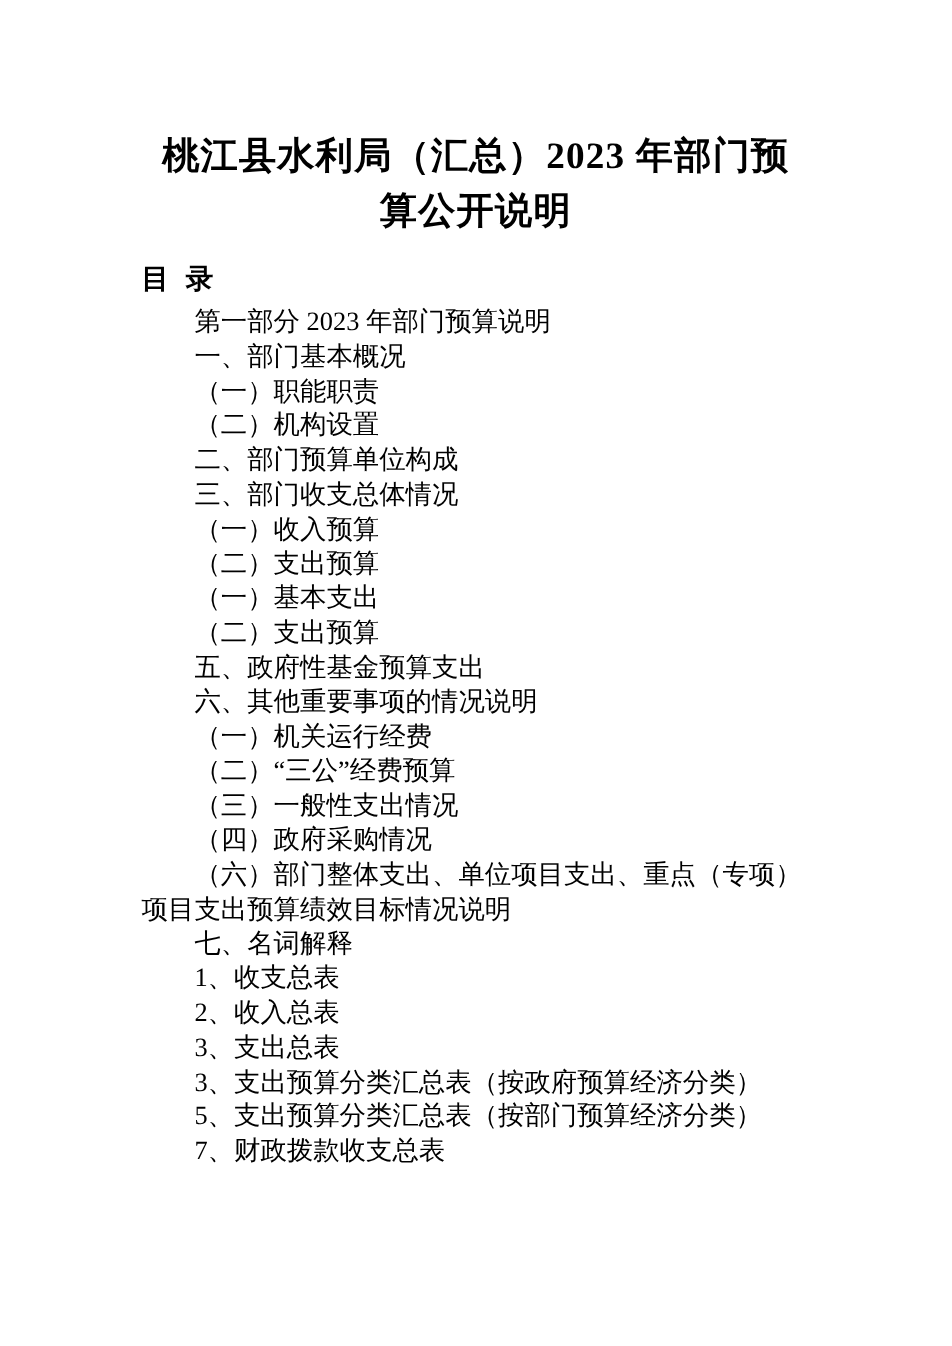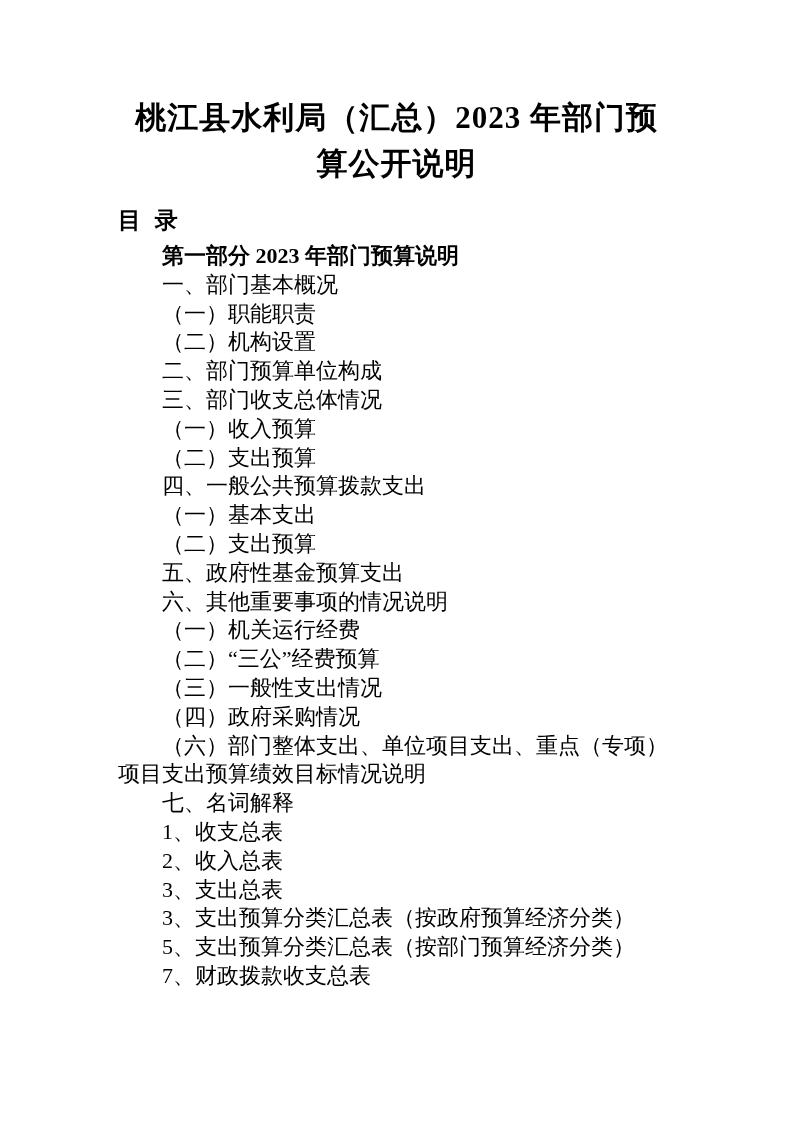--- a/index.html
+++ b/index.html
@@ -12,21 +12,21 @@
     width: 793px;
     height: 1122px;
     background: #ffffff;
     box-sizing: border-box;
     padding: 95px 118px 0 118px;
     font-family: "Liberation Serif", "DejaVu Serif", serif;
     color: #000000;
     overflow: hidden;
   }
   .doc-title {
-    margin: 0;
+    margin: 12px;
     font-size: 31px;
     font-weight: 700;
     text-align: center;
     line-height: 46px;
     letter-spacing: 1px;
   }
   .doc-title .title-line {
     display: block;
   }
   .toc-heading {
@@ -41,21 +41,21 @@
     margin-top: 7px;
   }
   .toc-item {
     margin: 0;
     font-size: 22px;
     line-height: 28.8px;
     text-indent: 2em;
     font-weight: 400;
   }
   .toc-item.bold {
-    font-weight: 700;
+    font-weight: 400;
   }
 </style>
 </head>
 <body>
 
 <div class="page">
   <h1 class="doc-title">
     <span class="title-line">桃江县水利局（汇总）2023 年部门预</span>
     <span class="title-line">算公开说明</span>
   </h1>
@@ -64,21 +64,20 @@
 
   <div class="toc-list">
       <p class="toc-item bold">第一部分 2023 年部门预算说明</p>
       <p class="toc-item">一、部门基本概况</p>
       <p class="toc-item">（一）职能职责</p>
       <p class="toc-item">（二）机构设置</p>
       <p class="toc-item">二、部门预算单位构成</p>
       <p class="toc-item">三、部门收支总体情况</p>
       <p class="toc-item">（一）收入预算</p>
       <p class="toc-item">（二）支出预算</p>
-      <p class="toc-item">四、一般公共预算拨款支出</p>
       <p class="toc-item">（一）基本支出</p>
       <p class="toc-item">（二）支出预算</p>
       <p class="toc-item">五、政府性基金预算支出</p>
       <p class="toc-item">六、其他重要事项的情况说明</p>
       <p class="toc-item">（一）机关运行经费</p>
       <p class="toc-item">（二）“三公”经费预算</p>
       <p class="toc-item">（三）一般性支出情况</p>
       <p class="toc-item">（四）政府采购情况</p>
       <p class="toc-item">（六）部门整体支出、单位项目支出、重点（专项）项目支出预算绩效目标情况说明</p>
       <p class="toc-item">七、名词解释</p>

